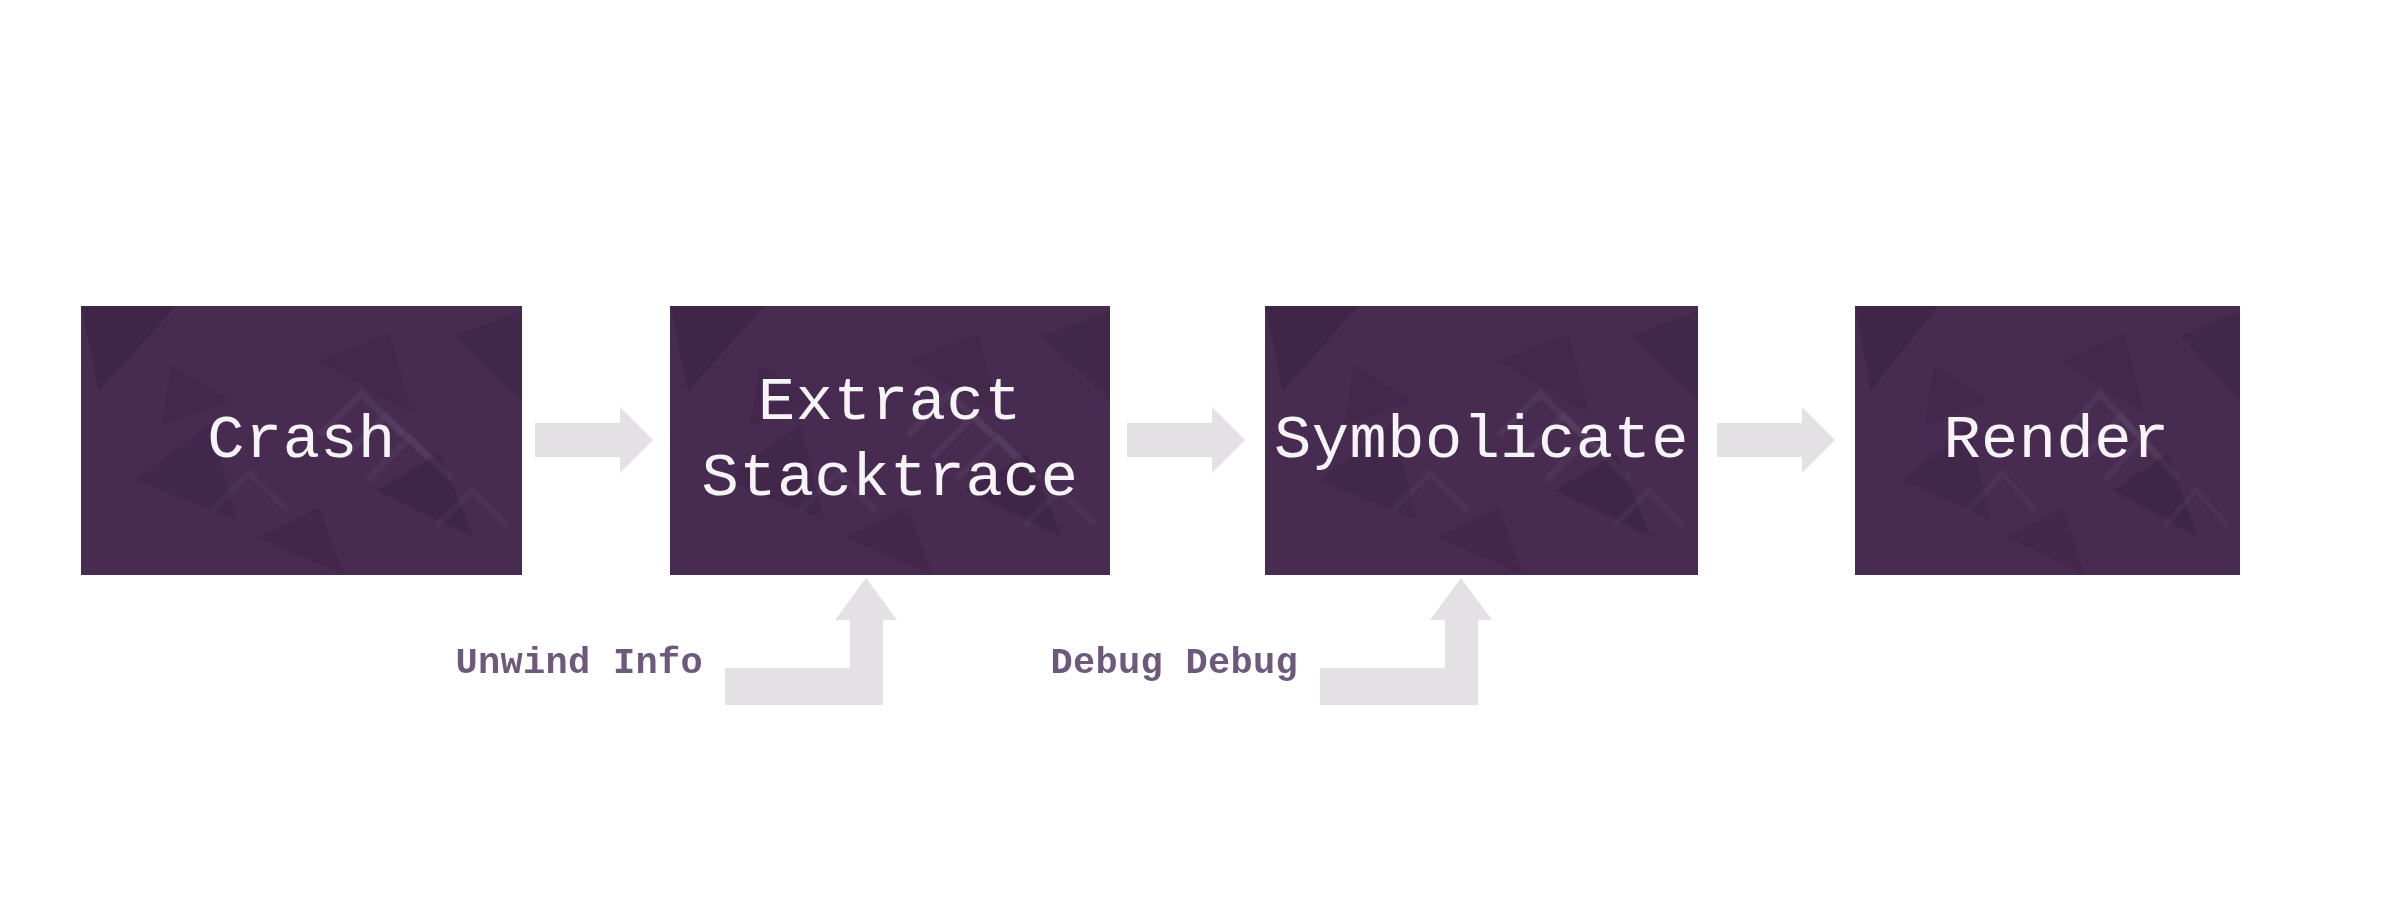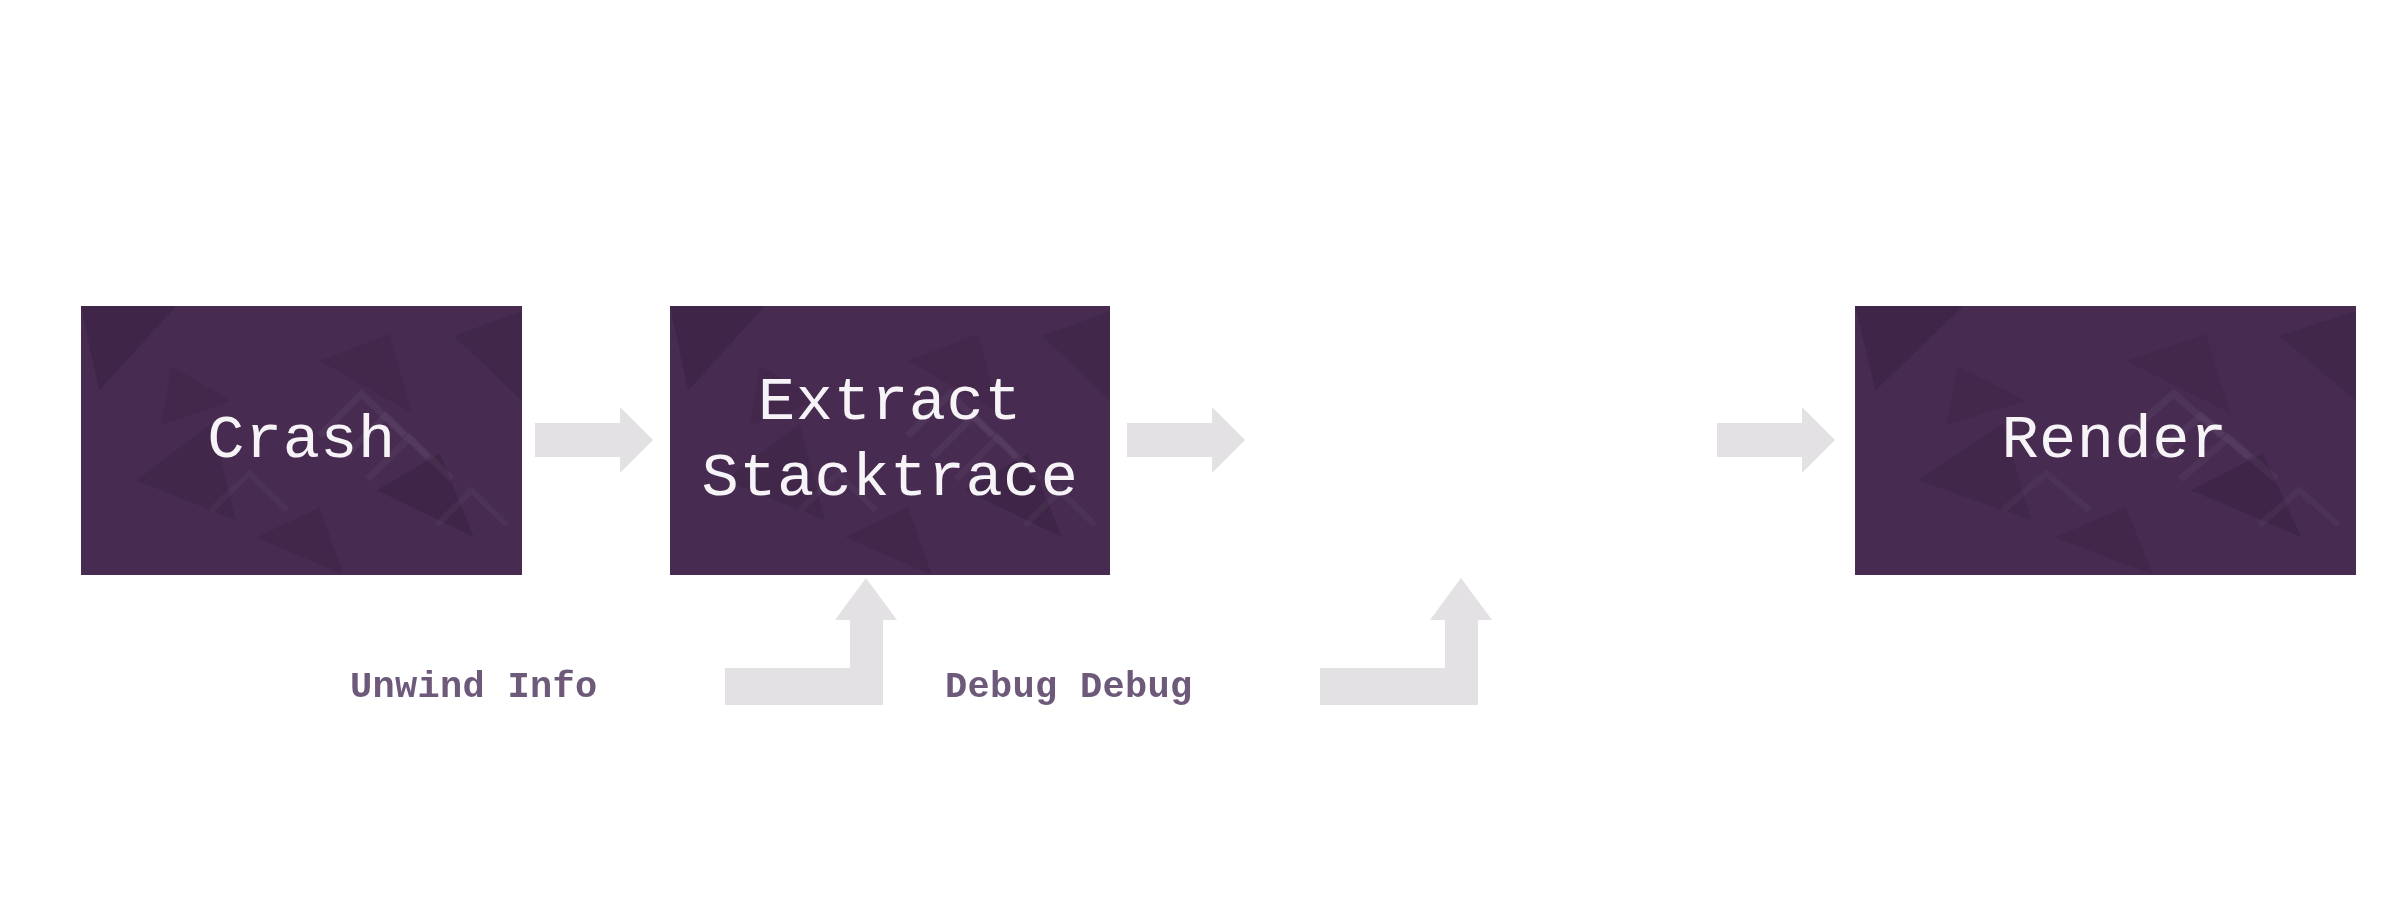--- a/index.html
+++ b/index.html
@@ -29,21 +29,21 @@
     background: var(--node-fill);
     display: flex;
     align-items: center;
     justify-content: center;
     text-align: center;
     overflow: hidden;
   }
   .node-1 { left: 81px;   width: 441px; }
   .node-2 { left: 670px;  width: 440px; }
   .node-3 { left: 1265px; width: 433px; }
-  .node-4 { left: 1855px; width: 501px; padding-left: 18px; }
+  .node-4 { left: 1855px; width: 385px; padding-left: 18px; }
   .node .texture {
     position: absolute;
     left: 0; top: 0;
     width: 100%; height: 100%;
     pointer-events: none;
   }
   .node-label {
     position: relative;
     color: var(--node-text);
     font-size: 62px;
@@ -64,24 +64,25 @@
   .elbow-arrow {
     position: absolute;
     top: 578px;
     width: 174px; height: 127px;
     color: var(--arrow-fill);
   }
   .elbow-arrow-1 { left: 725px; }
   .elbow-arrow-2 { left: 1320px; }
   .annotation {
     position: absolute;
-    top: 665px;
+    top: 641px;
     width: 353px;
     height: 44px;
     line-height: 44px;
+    text-align: right;
     color: var(--annotation-text);
     font-size: 37px;
     font-weight: 600;
     letter-spacing: 0.3px;
     white-space: nowrap;
   }
   .annotation-1 { left: 350px; }
   .annotation-2 { left: 945px; }
   .defs-svg { position: absolute; width: 0; height: 0; overflow: hidden; }
 </style>
@@ -116,20 +117,26 @@
     <span class="node-label">Crash</span>
   </div>
 
   <div class="node node-2">
     <svg class="texture" viewBox="0 0 440 270" preserveAspectRatio="none">
         <use href="#node-texture-pattern"></use>
       </svg>
     <span class="node-label">Extract Stacktrace</span>
   </div>
 
+  <div class="node node-3">
+    <svg class="texture" viewBox="0 0 440 270" preserveAspectRatio="none">
+        <use href="#node-texture-pattern"></use>
+      </svg>
+    <span class="node-label">Symbolicate</span>
+  </div>
 
   <div class="node node-4">
     <svg class="texture" viewBox="0 0 440 270" preserveAspectRatio="none">
         <use href="#node-texture-pattern"></use>
       </svg>
     <span class="node-label">Render</span>
   </div>
 
   <svg class="flow-arrow flow-arrow-1" viewBox="0 0 118 66" preserveAspectRatio="none">
     <polygon points="0,16 85,16 85,0 118,33 85,66 85,50 0,50" fill="currentColor"></polygon>

